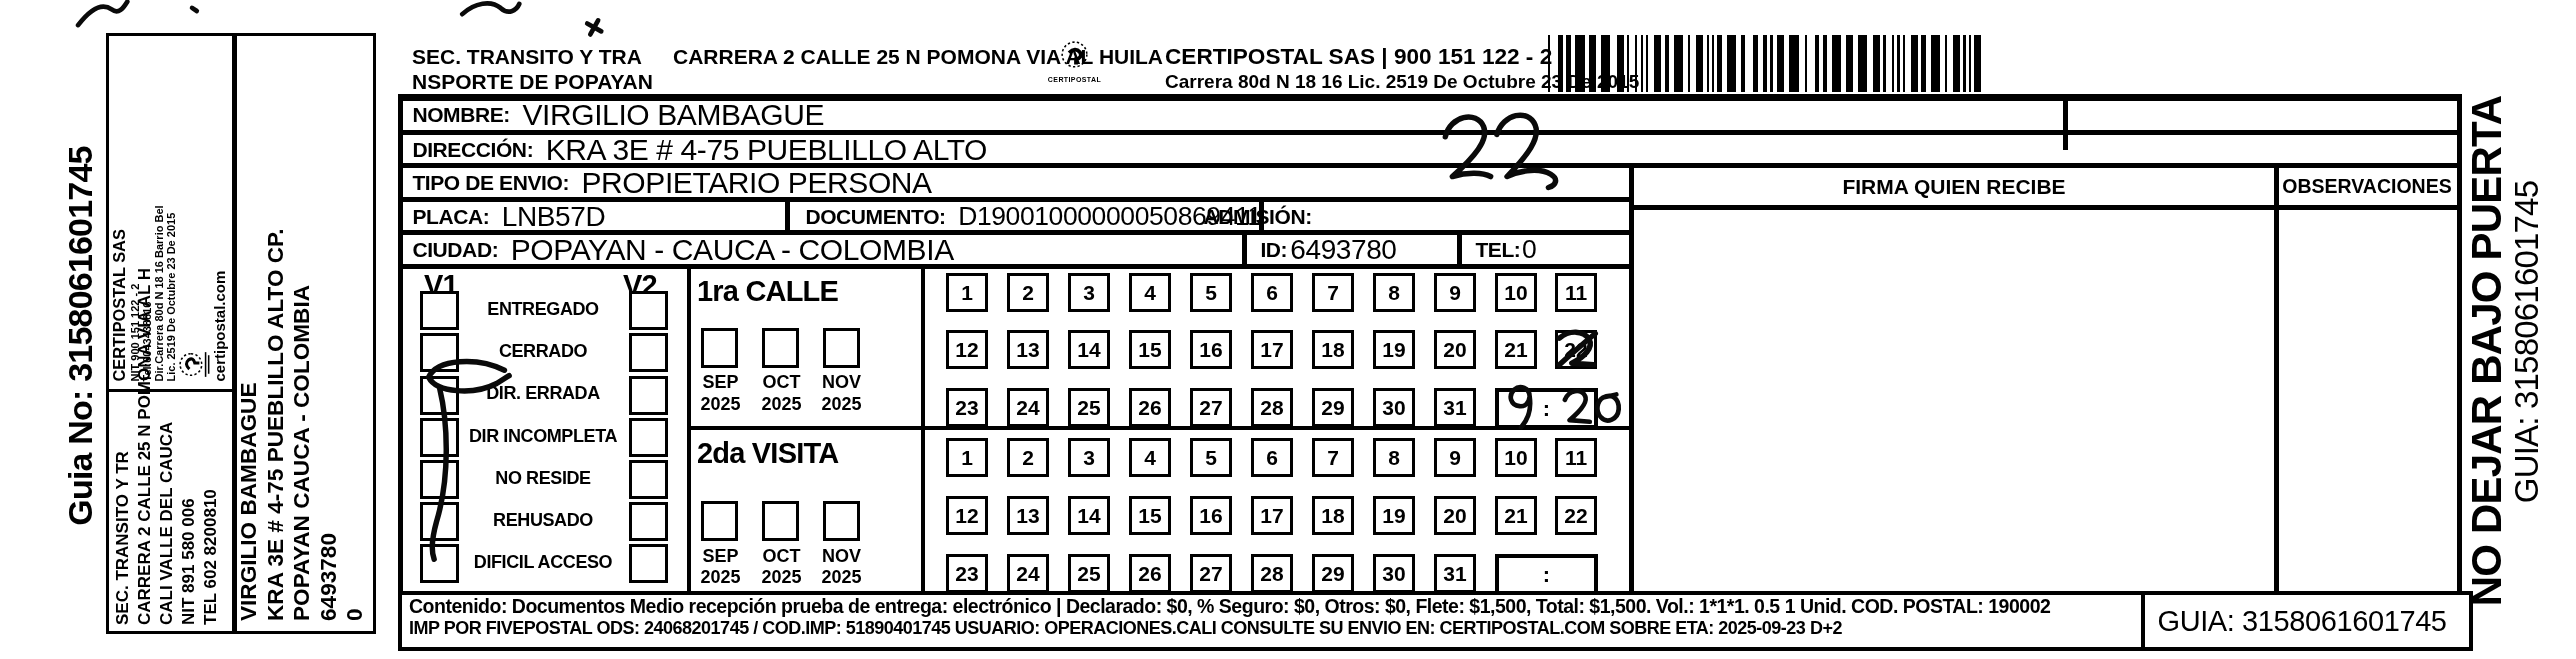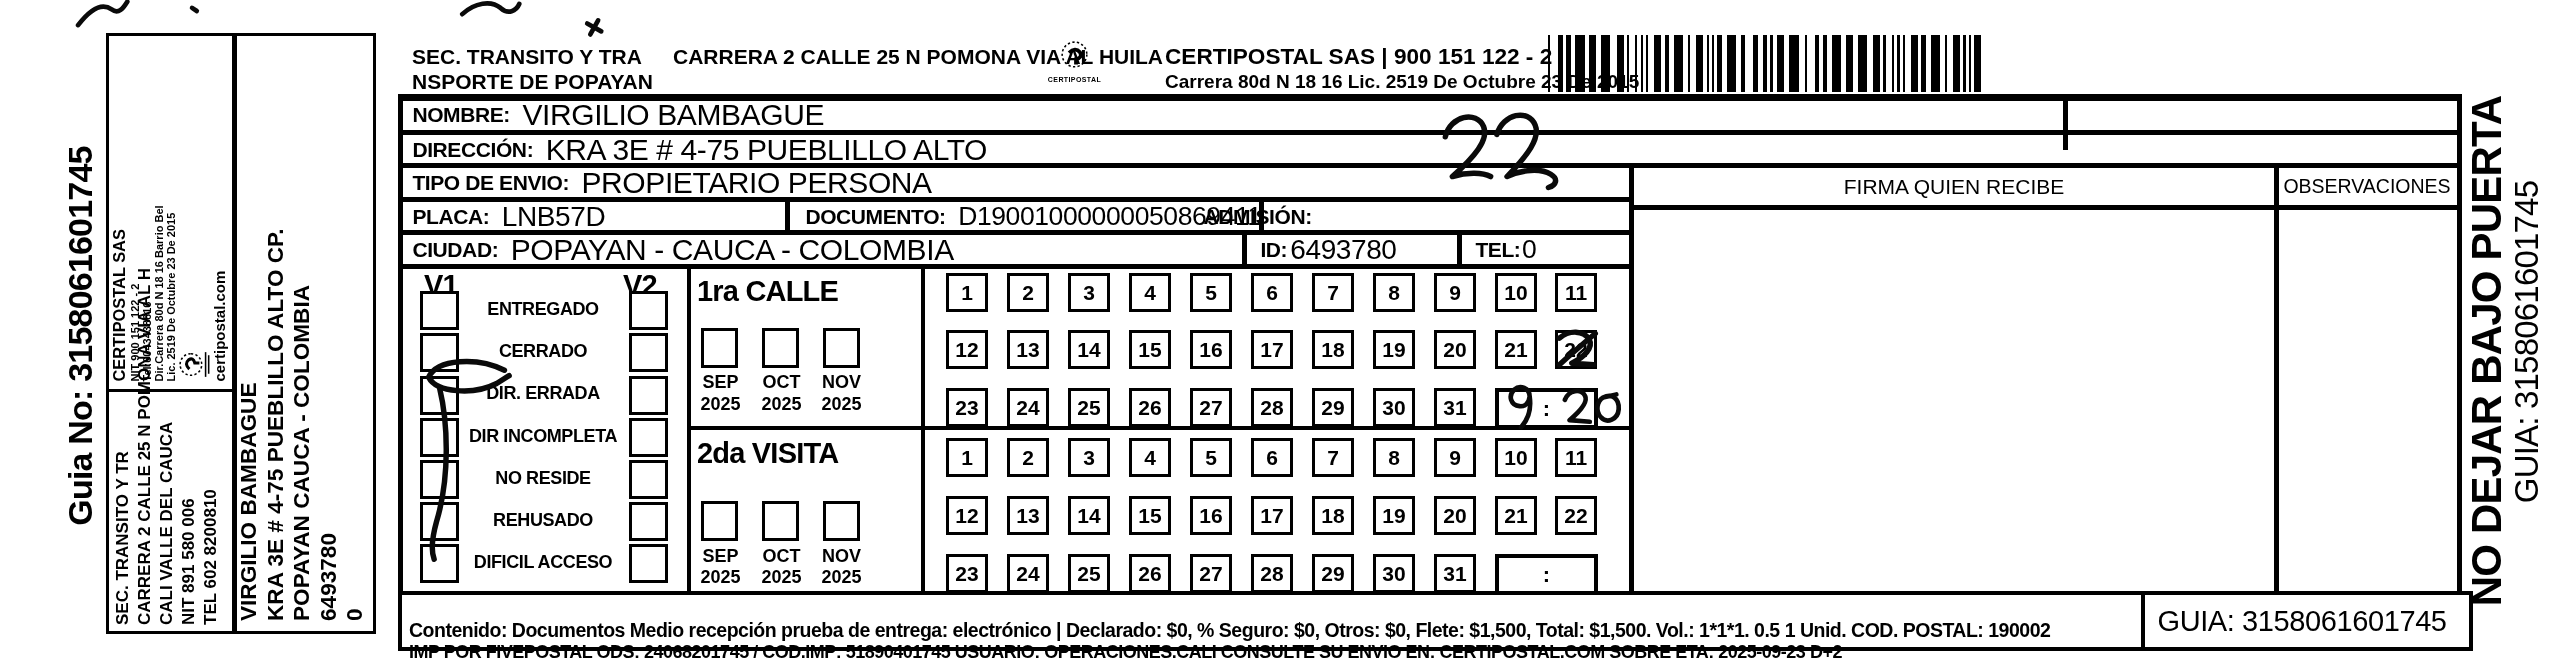--- a/index.html
+++ b/index.html
@@ -15,34 +15,34 @@
   .vwrap{position:absolute;width:0;height:0;}
   .vtext{position:absolute;transform:translate(-50%,-50%) rotate(-90deg);white-space:nowrap;}
   .vblock{position:absolute;transform:translate(-50%,-50%) rotate(-90deg);}
   .vblock div{white-space:nowrap;}
   
   .panelbox{position:absolute;border:3.9px solid #000;background:#fff;}
   
   .rowtxt{position:absolute;display:flex;align-items:center;padding-left:9.4px;gap:12.5px;}
   .flabel{font-weight:bold;font-size:21px;letter-spacing:-0.4px;}
   .fvalue{font-size:30px;letter-spacing:-0.4px;}
-  .colhead{position:absolute;display:flex;align-items:center;justify-content:center;font-weight:normal;font-size:21px;}
+  .colhead{position:absolute;display:flex;align-items:center;justify-content:center;font-weight:bold;font-size:21px;}
   
   .chk{position:absolute;width:33px;height:33px;border:3.9px solid #000;background:#fff;}
   .statuslab{position:absolute;width:172px;text-align:center;font-weight:bold;font-size:18px;letter-spacing:-0.4px;}
   .vtitle{position:absolute;font-weight:bold;font-size:29px;letter-spacing:-0.8px;}
   .mbox{position:absolute;width:31px;height:34px;border:3.9px solid #000;background:#fff;}
   .mlab{position:absolute;width:41px;text-align:center;font-weight:bold;font-size:18px;}
   .dbox{position:absolute;width:36px;height:33px;border:3.9px solid #000;background:#fff;
         display:flex;align-items:center;justify-content:center;font-weight:bold;font-size:21px;}
   .tbox{position:absolute;width:95px;height:33px;border:4.7px solid #000;background:#fff;
         display:flex;align-items:center;justify-content:center;font-weight:bold;font-size:22px;}
   
   .footbox{position:absolute;border:4.7px solid #000;background:#fff;}
-  .footline{position:absolute;white-space:nowrap;margin-top:24px;}
+  .footline{position:absolute;white-space:nowrap;}
   .guiabox{position:absolute;border:4.7px solid #000;background:#fff;display:flex;align-items:center;padding-left:12.5px;
            font-size:29px;letter-spacing:-0.4px;}
   
   .bars{position:absolute;display:flex;align-items:stretch;}
   .bars i{display:block;background:#000;height:100%;}
   .bars s{display:block;height:100%;}
   svg.ink{position:absolute;left:0;top:0;pointer-events:none;}
 </style>
 </head>
 <body>

